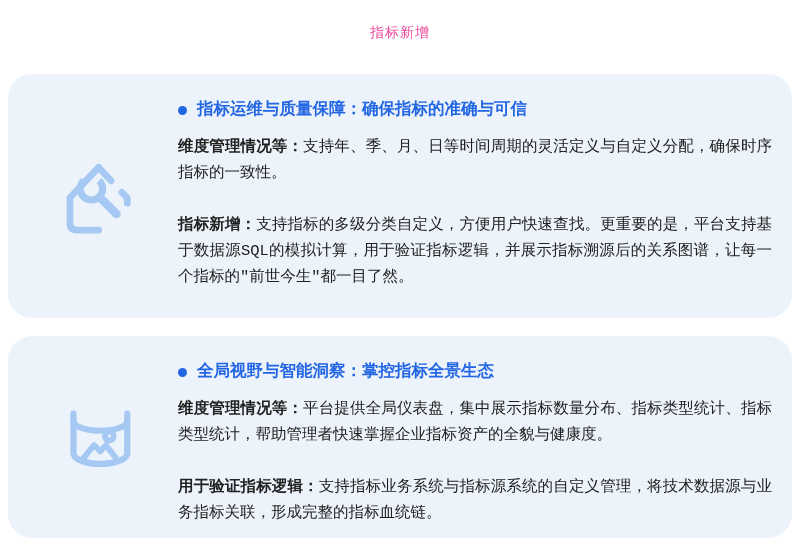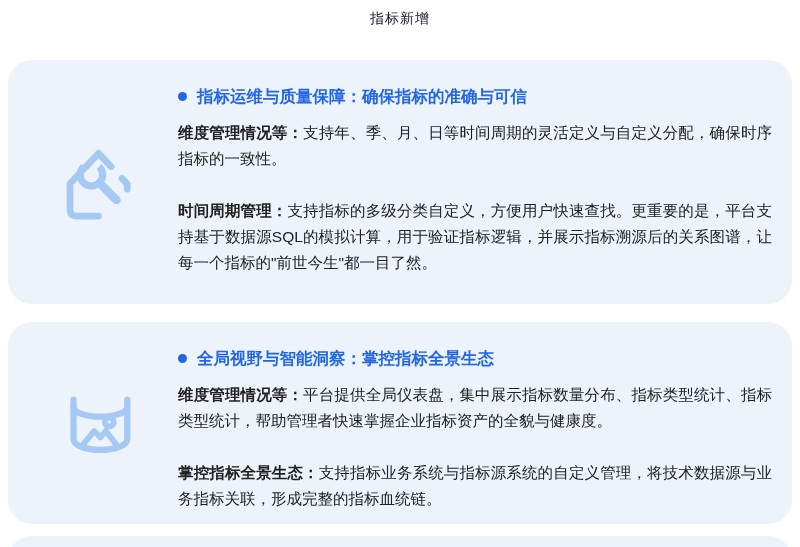--- a/index.html
+++ b/index.html
@@ -3,25 +3,25 @@
 <meta charset="utf-8">
 <style>
   html, body { margin: 0; padding: 0; }
   body {
     width: 800px; height: 547px;
     background: #ffffff;
     overflow: hidden;
     font-family: "Liberation Sans", "DejaVu Sans", sans-serif;
   }
   .page-title {
-    padding-top: 8px;
+    padding-top: 22px;
     text-align: center;
     font-size: 14px;
     line-height: 20px;
-    color: #0f172a;
+    color: #ec4899;
     letter-spacing: 1px;
   }
   .card {
     margin: 0 8px;
     background: #edf3fb;
     border-radius: 24px;
     display: flex;
     align-items: stretch;
     box-sizing: border-box;
   }
@@ -32,20 +32,21 @@
     width: 86px; height: 86px;
     margin-left: 44px;
     align-self: center;
     flex: none;
   }
   .icon-box svg { width: 100%; height: 100%; display: block; }
   .content {
     flex: 1;
     margin-left: 40px;
     padding: 26px 20px 16px 0;
+    font-family: Liberation Mono, monospace;
   }
   .card-heading {
     display: flex;
     align-items: center;
     gap: 10px;
     color: #2266e3;
     font-size: 16.5px;
     font-weight: 700;
     line-height: 20px;
   }
@@ -83,21 +84,21 @@
         <circle cx="44" cy="40" r="12.5" stroke="#a6c9f3" stroke-width="8" pathLength="100" stroke-dasharray="76 24" stroke-dashoffset="13"></circle>
         <line x1="53" y1="49" x2="72" y2="68" stroke="#a6c9f3" stroke-width="9.5" stroke-linecap="round"></line>
       </svg>
     </div>
     <div class="content">
       <div class="card-heading">
         <span class="dot"></span>
         <span>指标运维与质量保障：确保指标的准确与可信</span>
       </div>
       <p class="para"><b>维度管理情况等：</b><span>支持年、季、月、日等时间周期的灵活定义与自定义分配，确保时序指标的一致性。</span></p>
-      <p class="para"><b>时间周期管理：</b><span>支持指标的多级分类自定义，方便用户快速查找。更重要的是，平台支持基于数据源SQL的模拟计算，用于验证指标逻辑，并展示指标溯源后的关系图谱，让每一个指标的"前世今生"都一目了然。</span></p>
+      <p class="para"><b>指标新增：</b><span>支持指标的多级分类自定义，方便用户快速查找。更重要的是，平台支持基于数据源SQL的模拟计算，用于验证指标逻辑，并展示指标溯源后的关系图谱，让每一个指标的"前世今生"都一目了然。</span></p>
     </div>
   </section>
 
   <section class="card second">
     <div class="icon-box">
       <svg viewBox="0 0 96 96" fill="none" xmlns="http://www.w3.org/2000/svg">
         <g stroke="#a6c9f3" stroke-width="7" stroke-linecap="round" stroke-linejoin="round">
           <path d="M24 22 L24 66 A30 12 0 0 0 84 66 L84 22"></path>
           <path d="M24 30 A30 11 0 0 0 84 30"></path>
         </g>
@@ -106,19 +107,19 @@
           <circle cx="64" cy="47" r="5"></circle>
         </g>
       </svg>
     </div>
     <div class="content">
       <div class="card-heading">
         <span class="dot"></span>
         <span>全局视野与智能洞察：掌控指标全景生态</span>
       </div>
       <p class="para"><b>维度管理情况等：</b><span>平台提供全局仪表盘，集中展示指标数量分布、指标类型统计、指标类型统计，帮助管理者快速掌握企业指标资产的全貌与健康度。</span></p>
-      <p class="para"><b>掌控指标全景生态：</b><span>支持指标业务系统与指标源系统的自定义管理，将技术数据源与业务指标关联，形成完整的指标血统链。</span></p>
+      <p class="para"><b>用于验证指标逻辑：</b><span>支持指标业务系统与指标源系统的自定义管理，将技术数据源与业务指标关联，形成完整的指标血统链。</span></p>
     </div>
   </section>
 
   <section class="card partial"></section>
 
 </div>
 
 </body></html>

